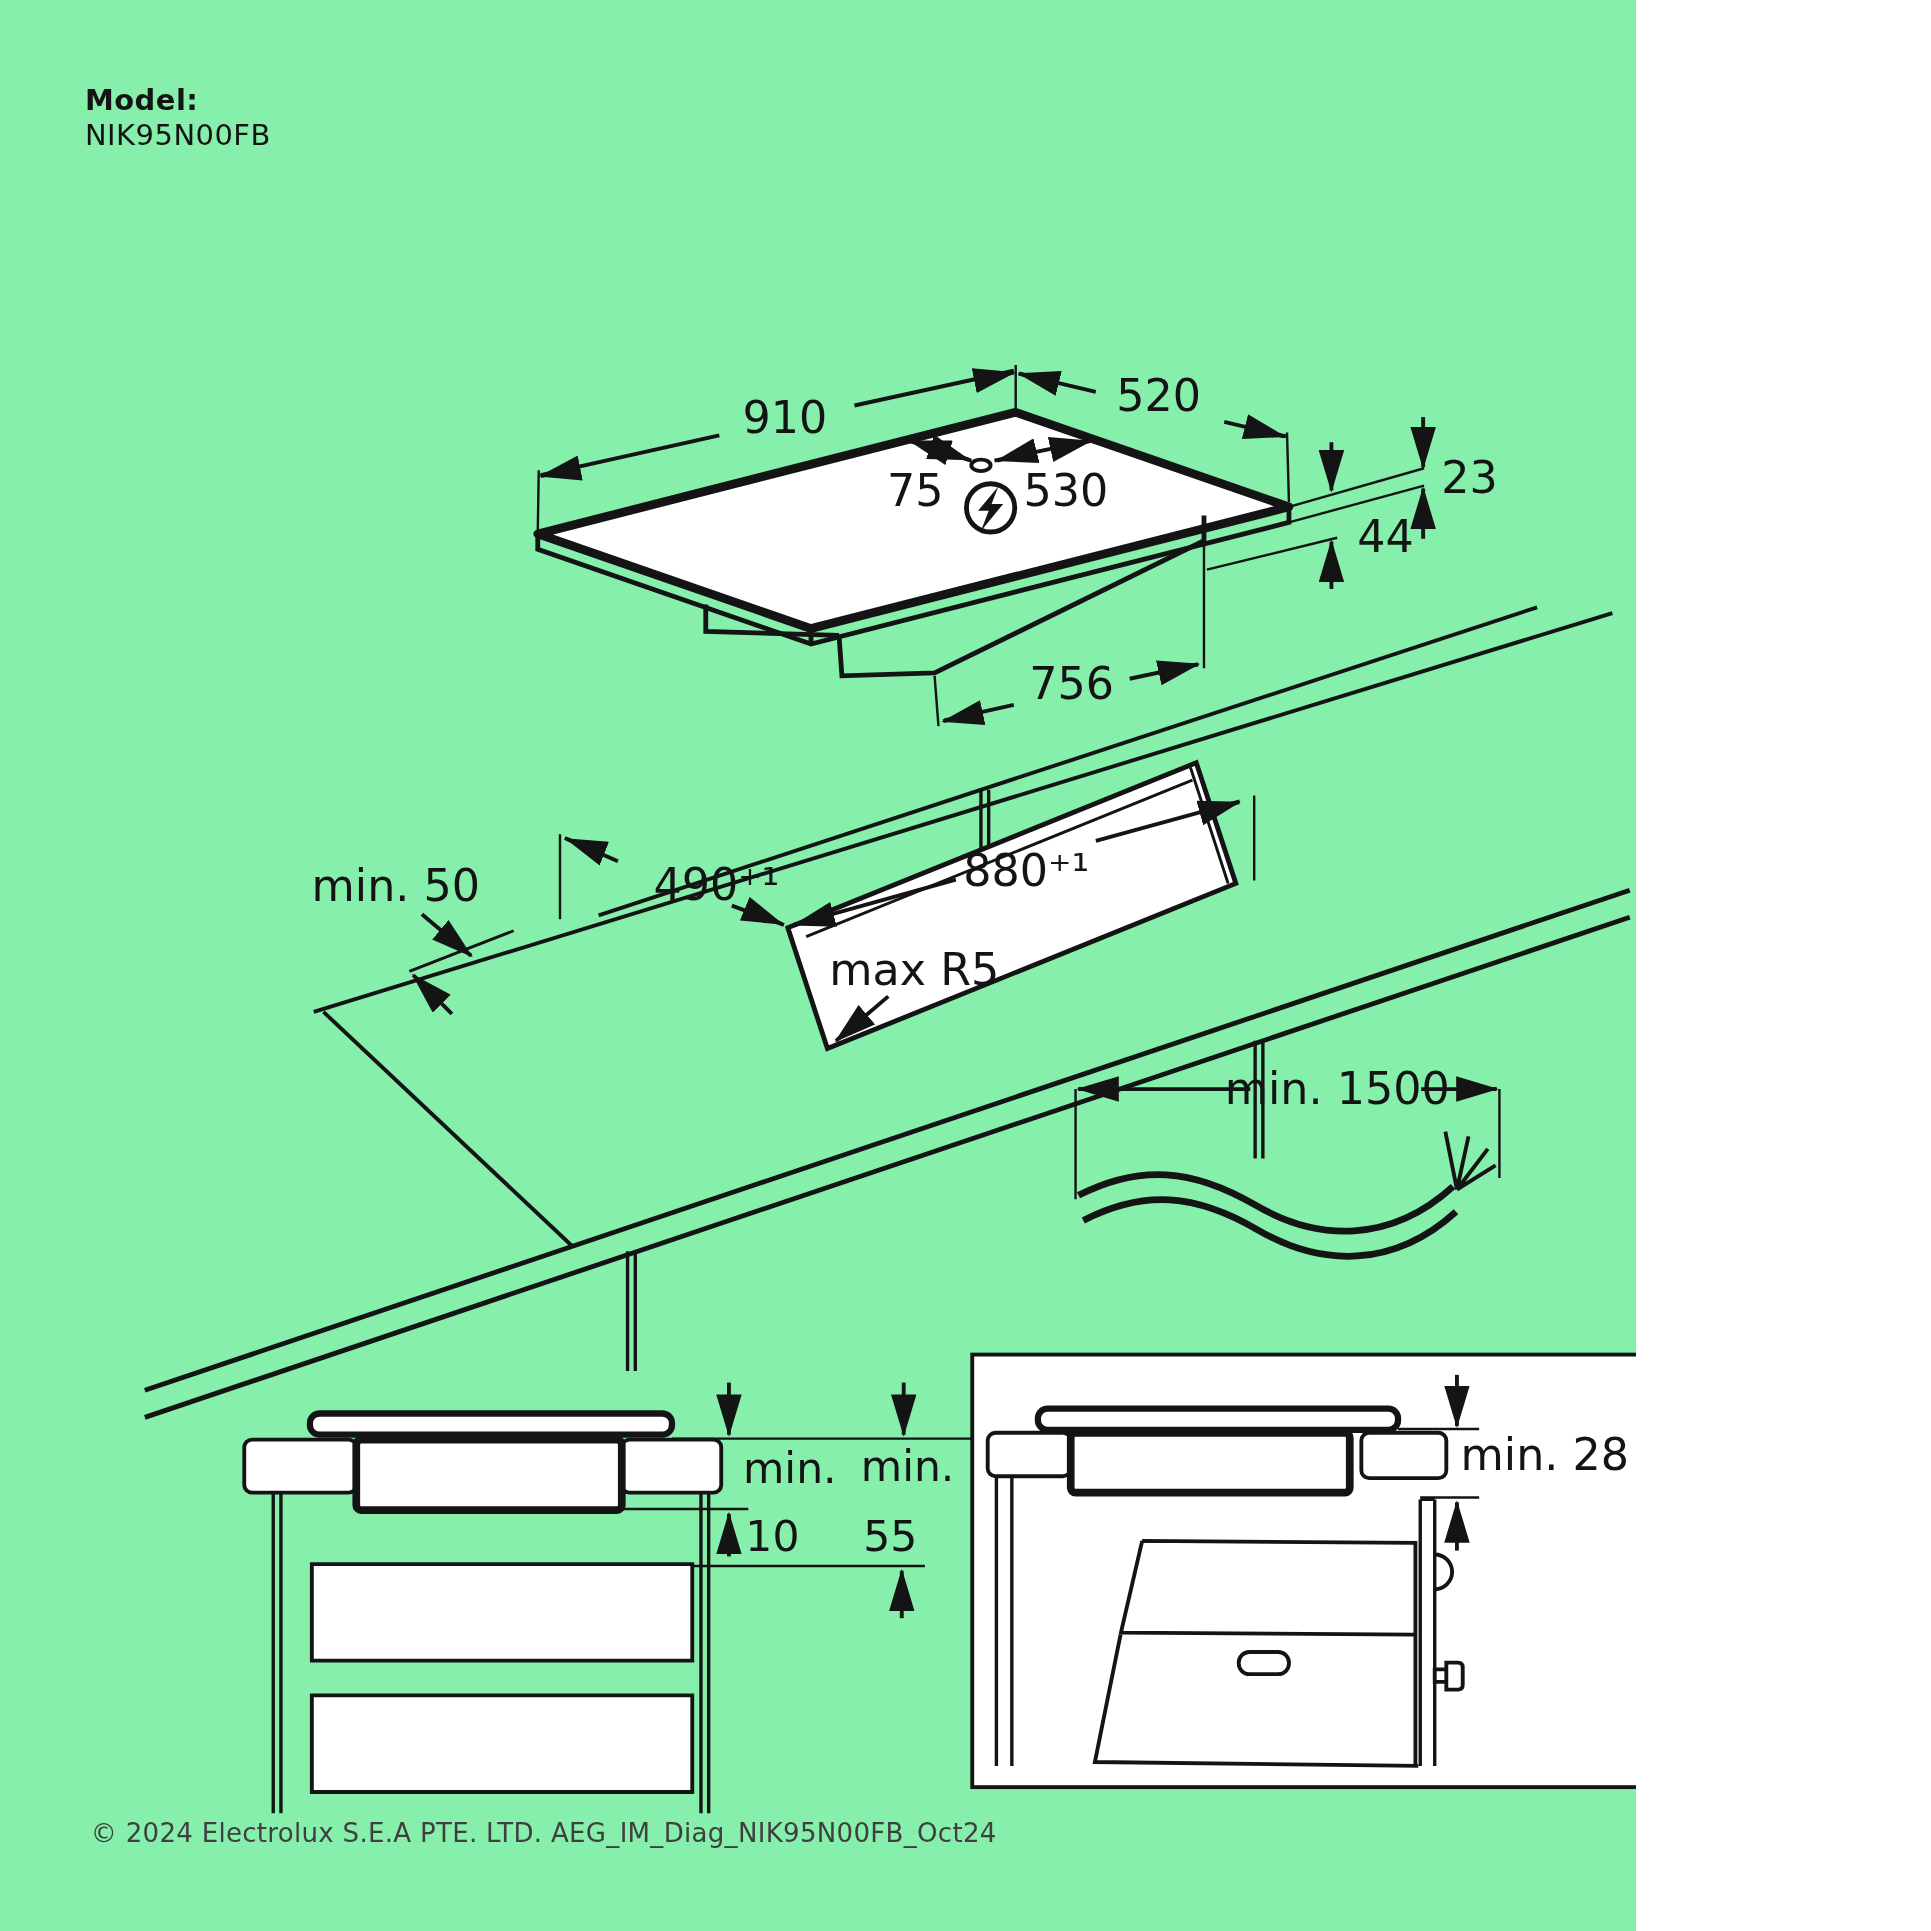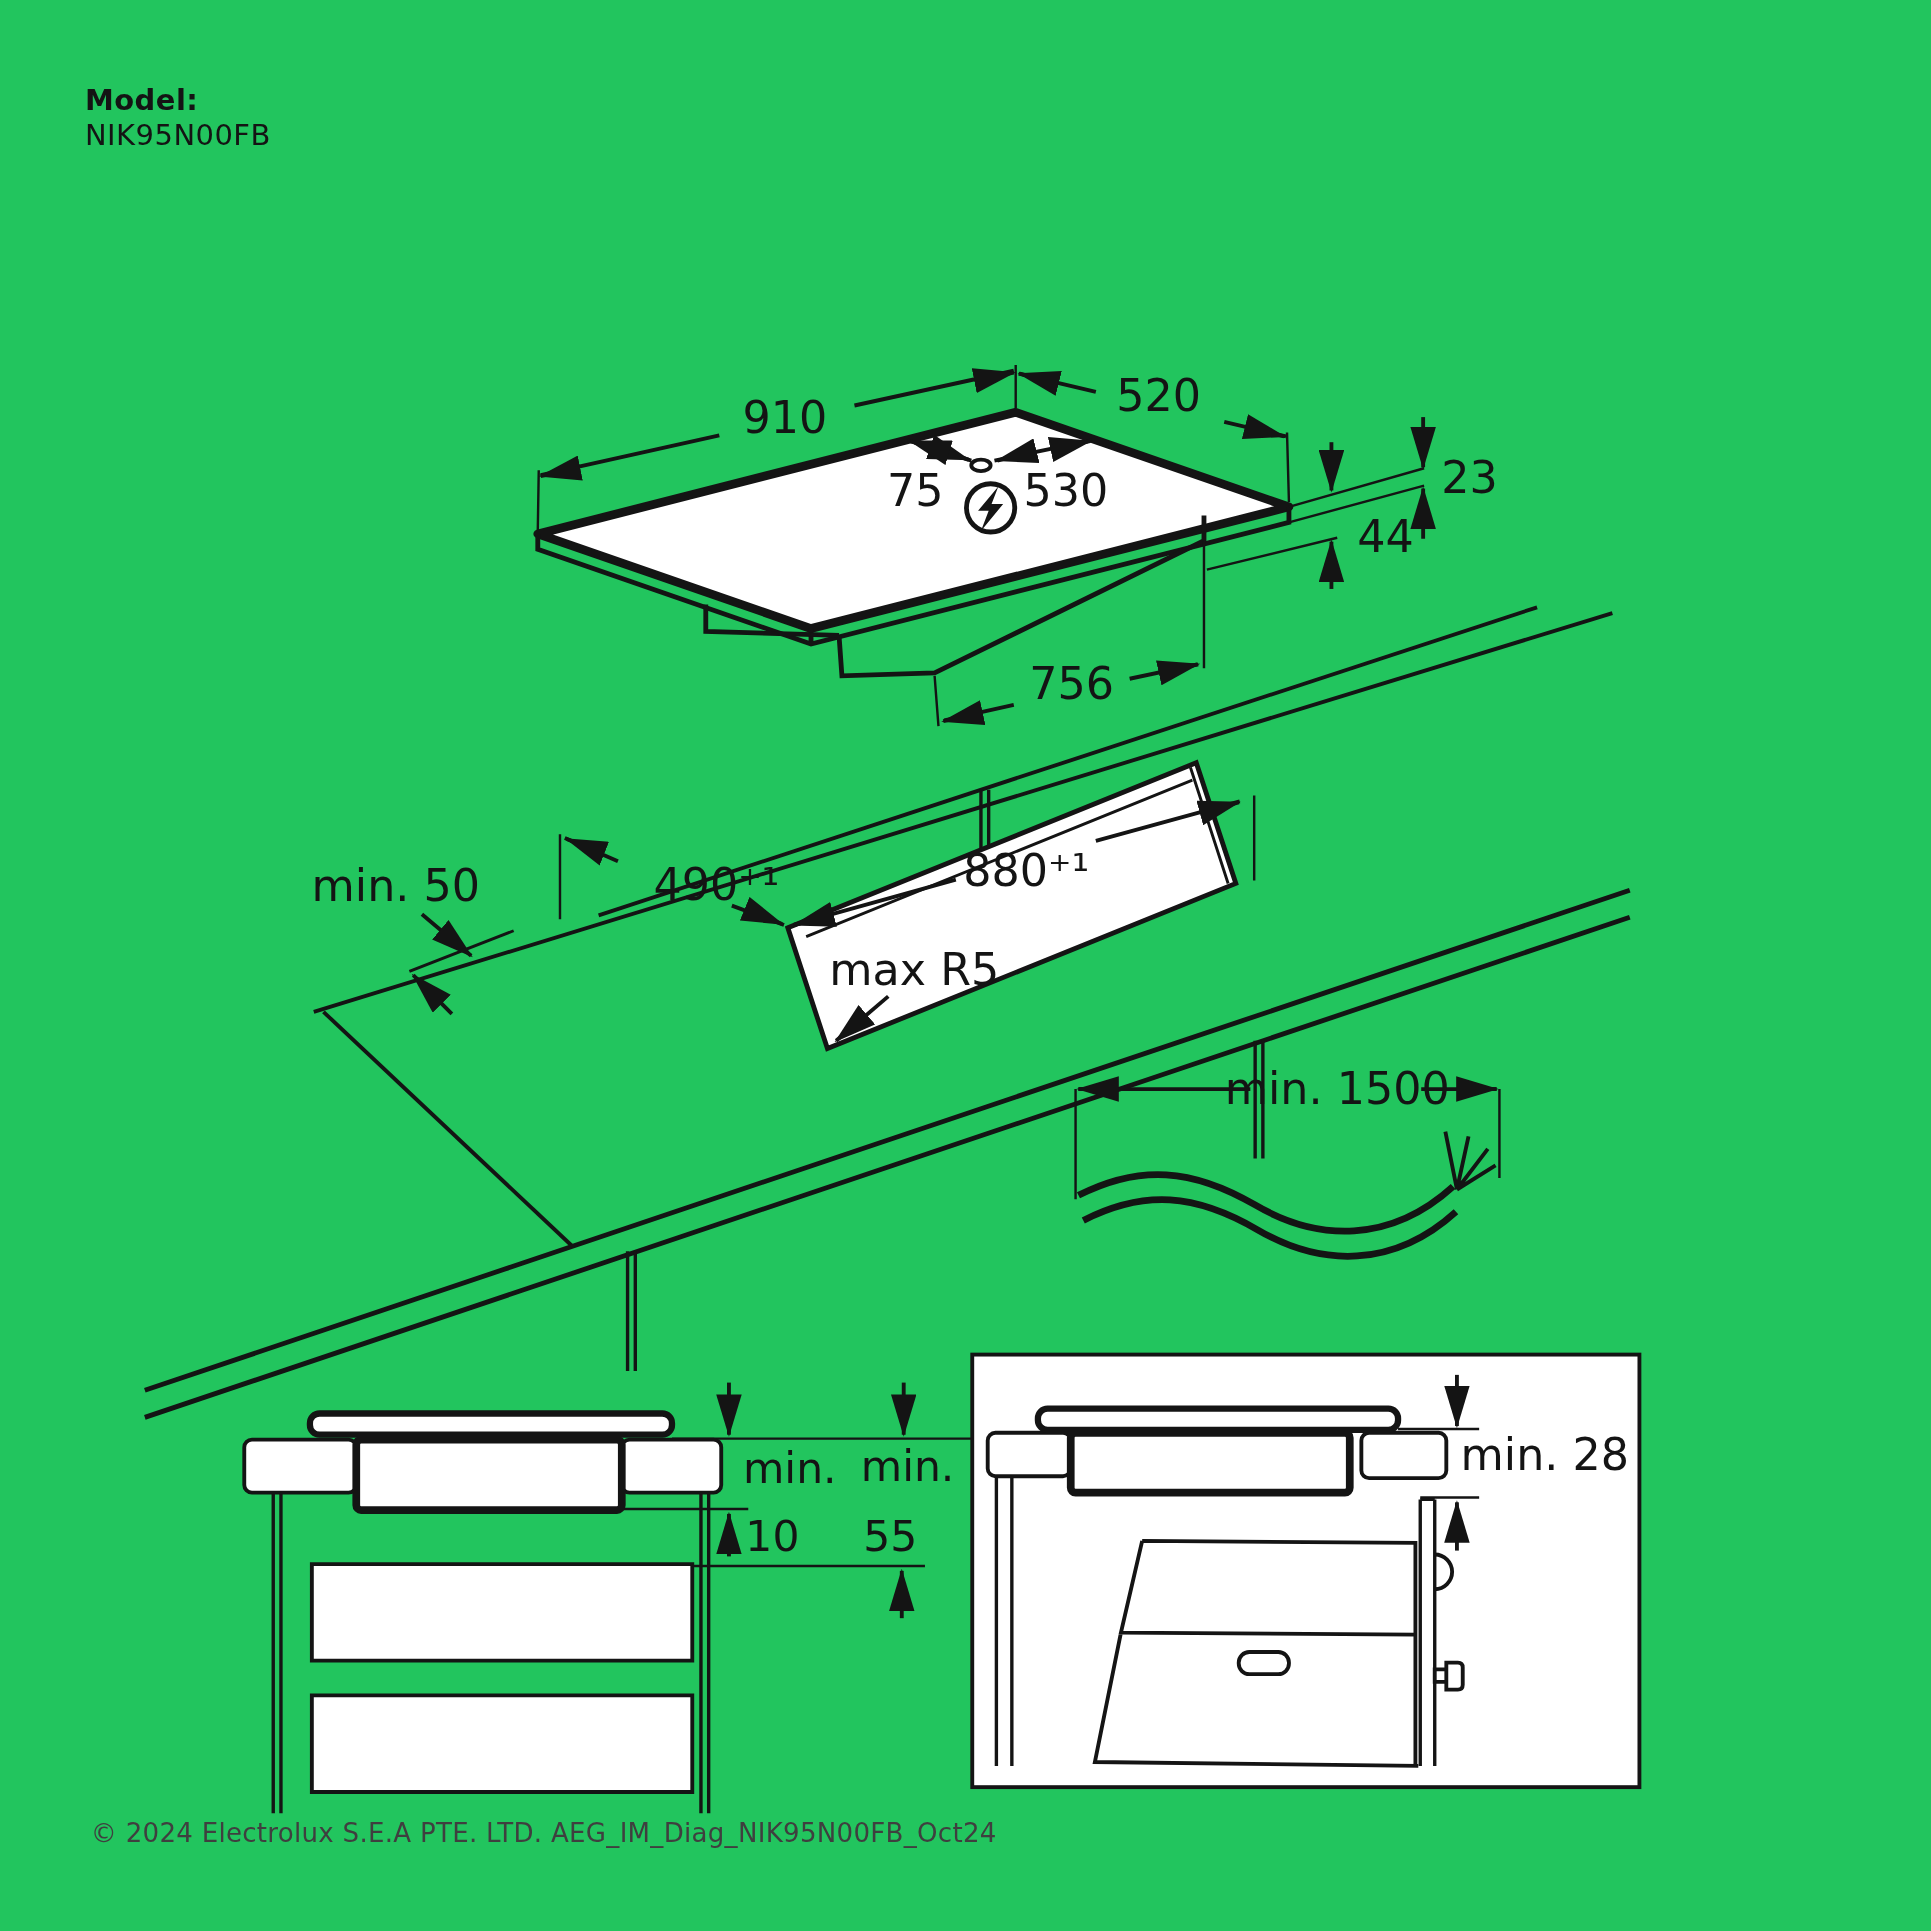--- a/index.html
+++ b/index.html
@@ -1,16 +1,16 @@
 <!DOCTYPE html>
 <html><head>
 <meta charset="utf-8">
 <style>
   html,body{margin:0;padding:0;background:#fff;}
-  .canvas{position:relative;width:1931px;height:1931px;background:#22c55e;overflow:hidden;
+  .canvas{position:relative;width:1636px;height:1931px;background:#86efac;overflow:hidden;
           font-family:"DejaVu Sans","Liberation Sans",sans-serif;}
   svg{position:absolute;left:0;top:0;}
   text{fill:#141414;}
   .t-dim{font-size:46px;}
   .t-dim-s{font-size:44px;}
   .t-model-label{font-size:30px;font-weight:bold;letter-spacing:.5px;}
   .t-model-value{font-size:30px;letter-spacing:.5px;}
   .t-footer{font-size:27px;fill:#3f3f3f;letter-spacing:.3px;}
   .ln{stroke:#141414;fill:none;}
   .fw{fill:#ffffff;stroke:#141414;}

